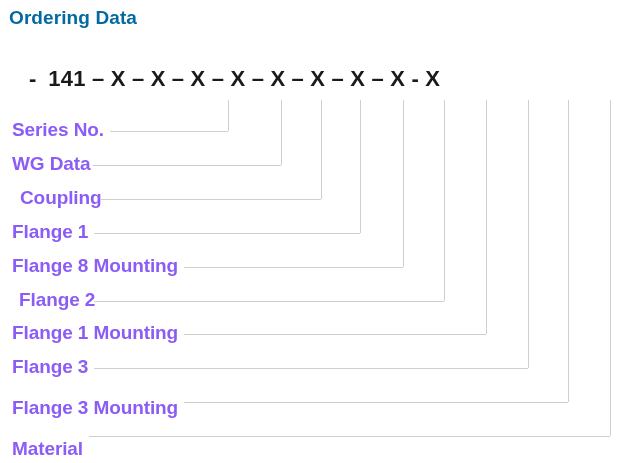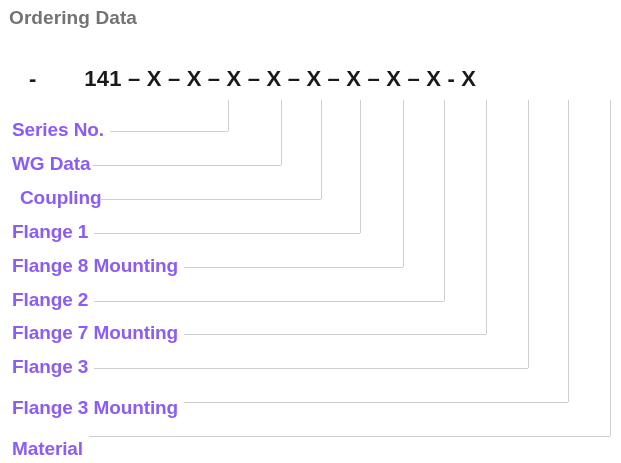--- a/index.html
+++ b/index.html
@@ -19,21 +19,21 @@
     overflow: hidden;
   }
 
   
   #ordering-data-title {
     position: absolute;
     left: 9px;
     top: 7px;
     font-size: 19px;
     font-weight: bold;
-    color: #737373;
+    color: #0369a1;
     letter-spacing: 0.1px;
     white-space: nowrap;
   }
 
   
   #part-number-row {
     position: absolute;
     left: 16px;
     top: 62px;
     height: 34px;
@@ -46,21 +46,20 @@
   }
   #part-number-label {
     letter-spacing: -0.1px;
   }
   #part-number-dash {
     margin-left: 13px;
     margin-right: 12px;
   }
   #part-number-code {
     letter-spacing: 0.2px;
-    margin-left: 36px;
   }
 
   
   .label-row {
     position: absolute;
     left: 12px;
     height: 30px;
     display: flex;
     align-items: center;
     font-size: 19px;
@@ -103,25 +102,25 @@
       </div>
       <div class="label-row" style="top: 182.8px; margin-left: 8px;">
         <span>Coupling</span>
       </div>
       <div class="label-row" style="top: 216.7px; justify-content: center;">
         <span>Flange 1</span>
       </div>
       <div class="label-row" style="top: 250.6px;">
         <span>Flange 8 Mounting</span>
       </div>
-      <div class="label-row" style="top: 284.5px;">
+      <div class="label-row" style="top: 284.5px; margin-left: 7px;">
         <span>Flange 2</span>
       </div>
       <div class="label-row" style="top: 318.4px;">
-        <span>Flange 7 Mounting</span>
+        <span>Flange 1 Mounting</span>
       </div>
       <div class="label-row" style="top: 352.3px;">
         <span>Flange 3</span>
       </div>
       <div class="label-row" style="top: 393px;">
         <span>Flange 3 Mounting</span>
       </div>
       <div class="label-row" style="top: 434px;">
         <span>Material</span>
       </div>

